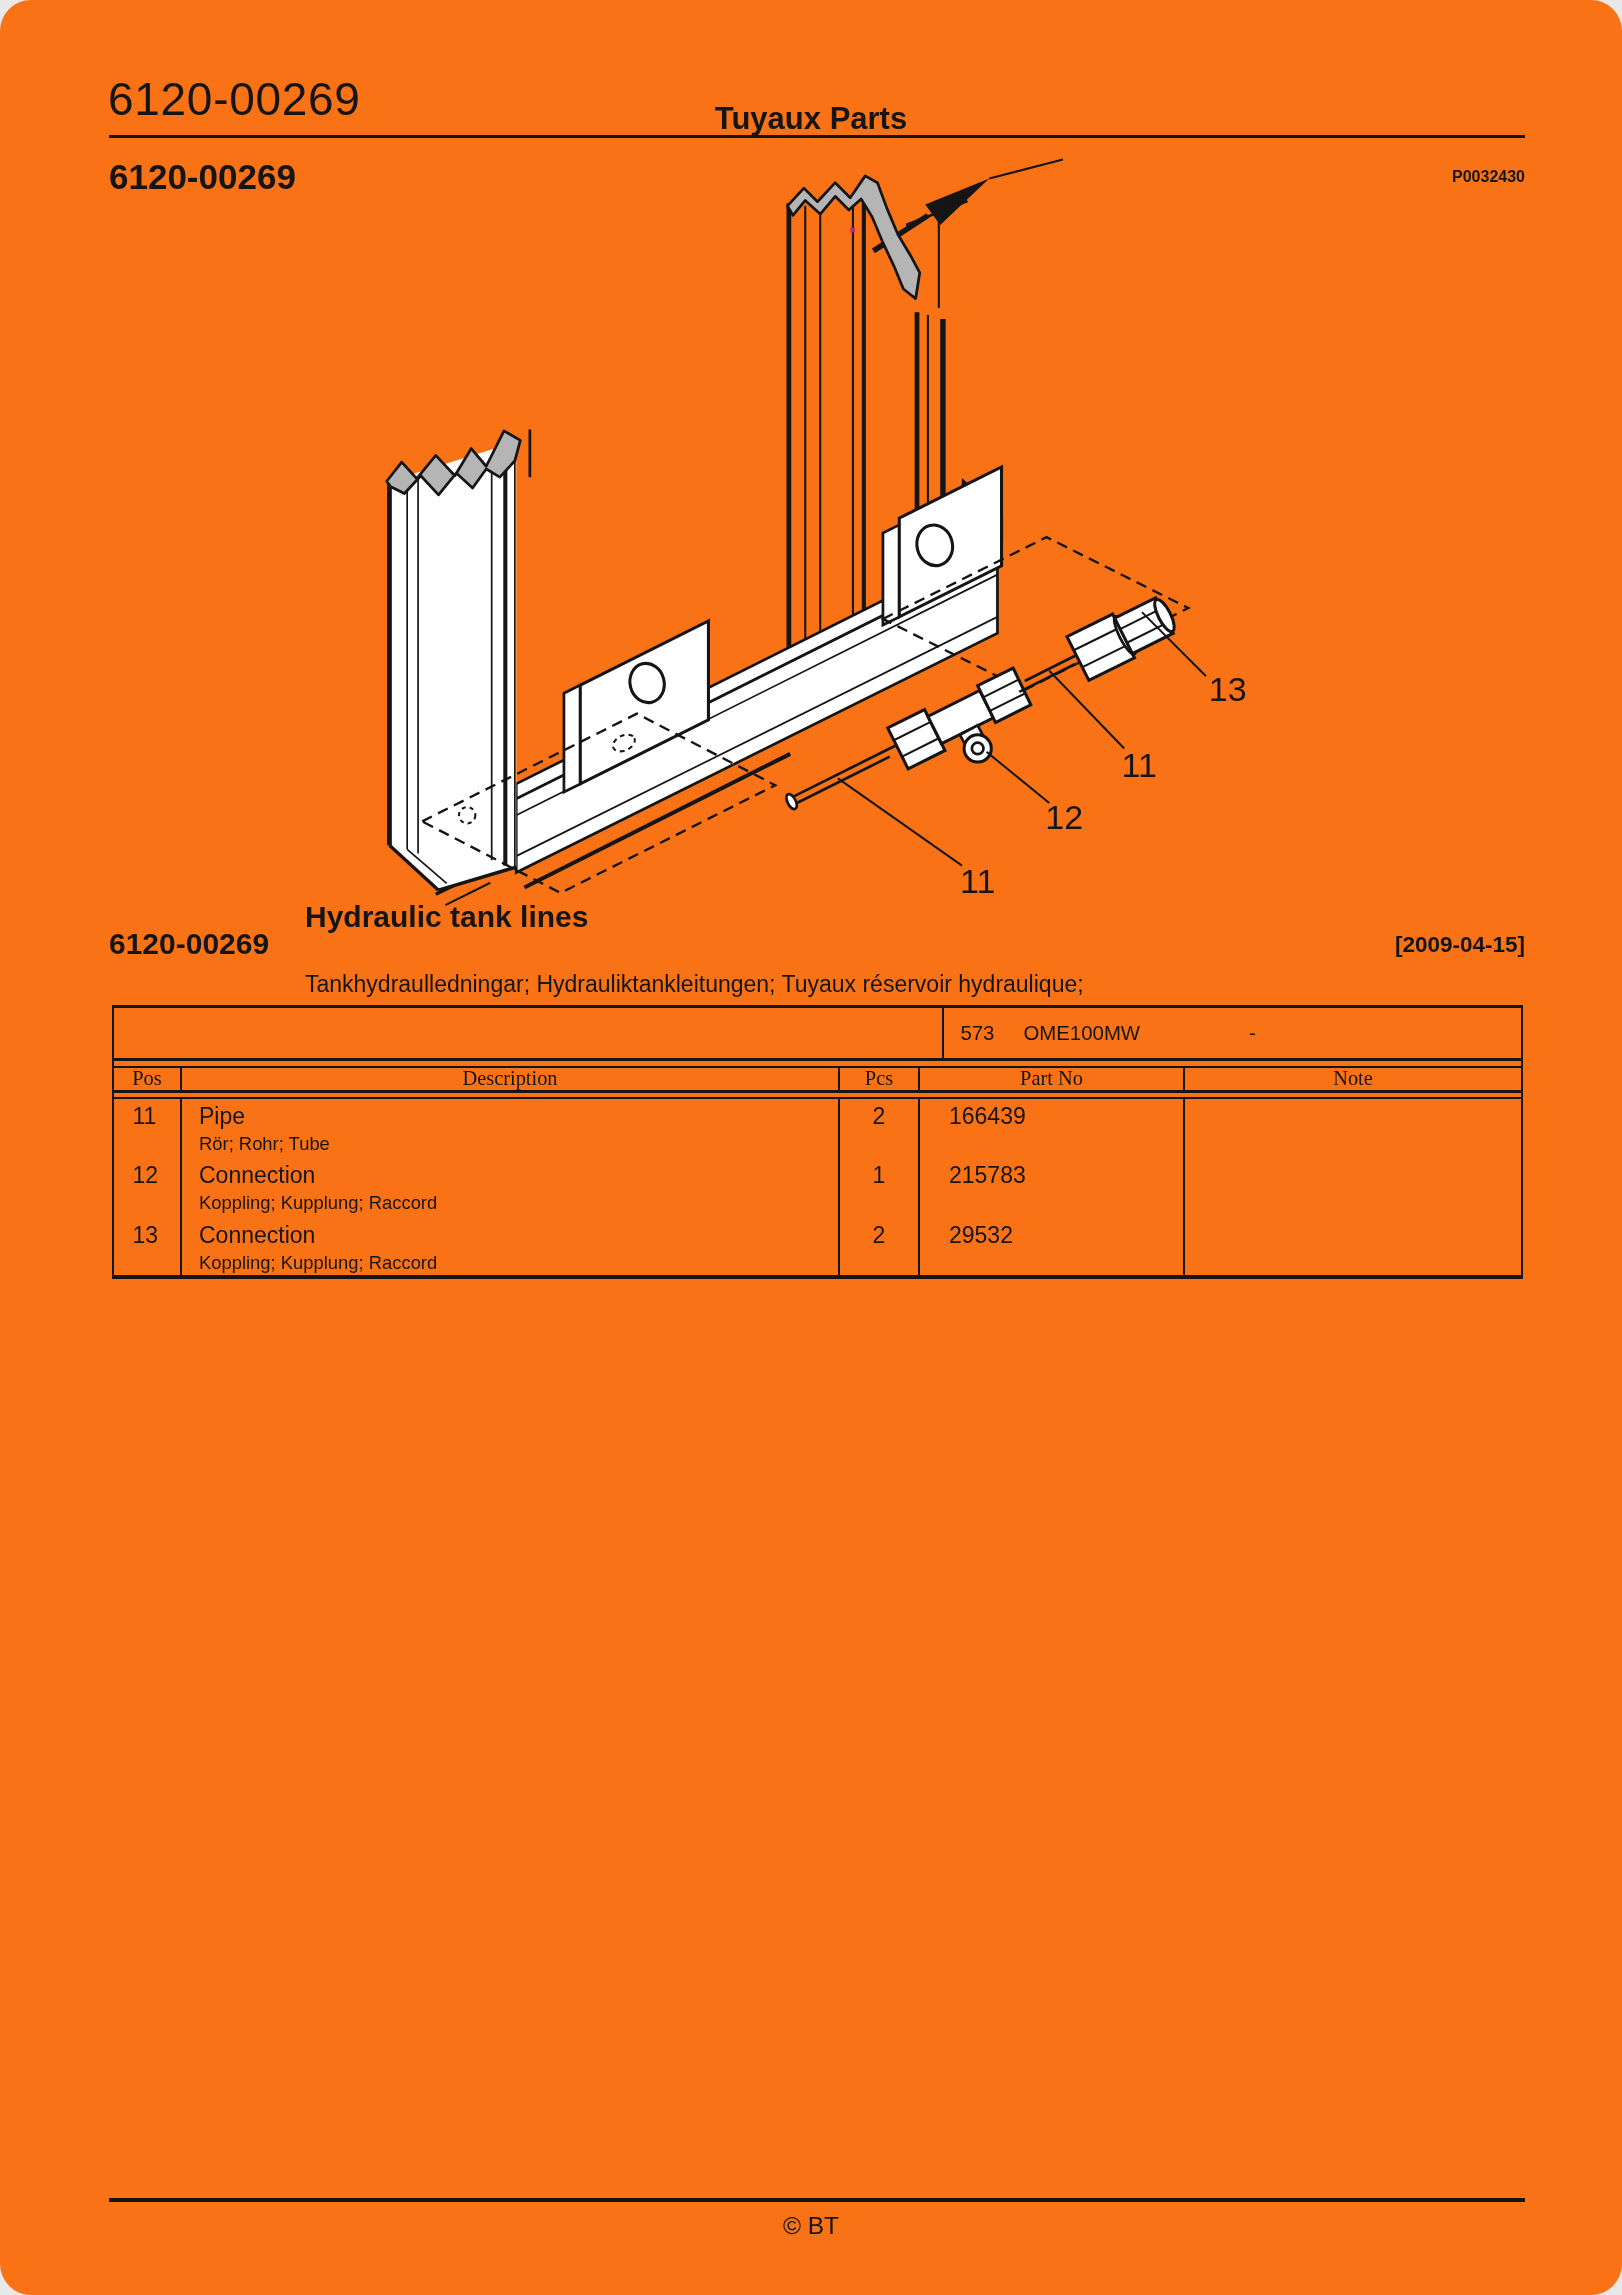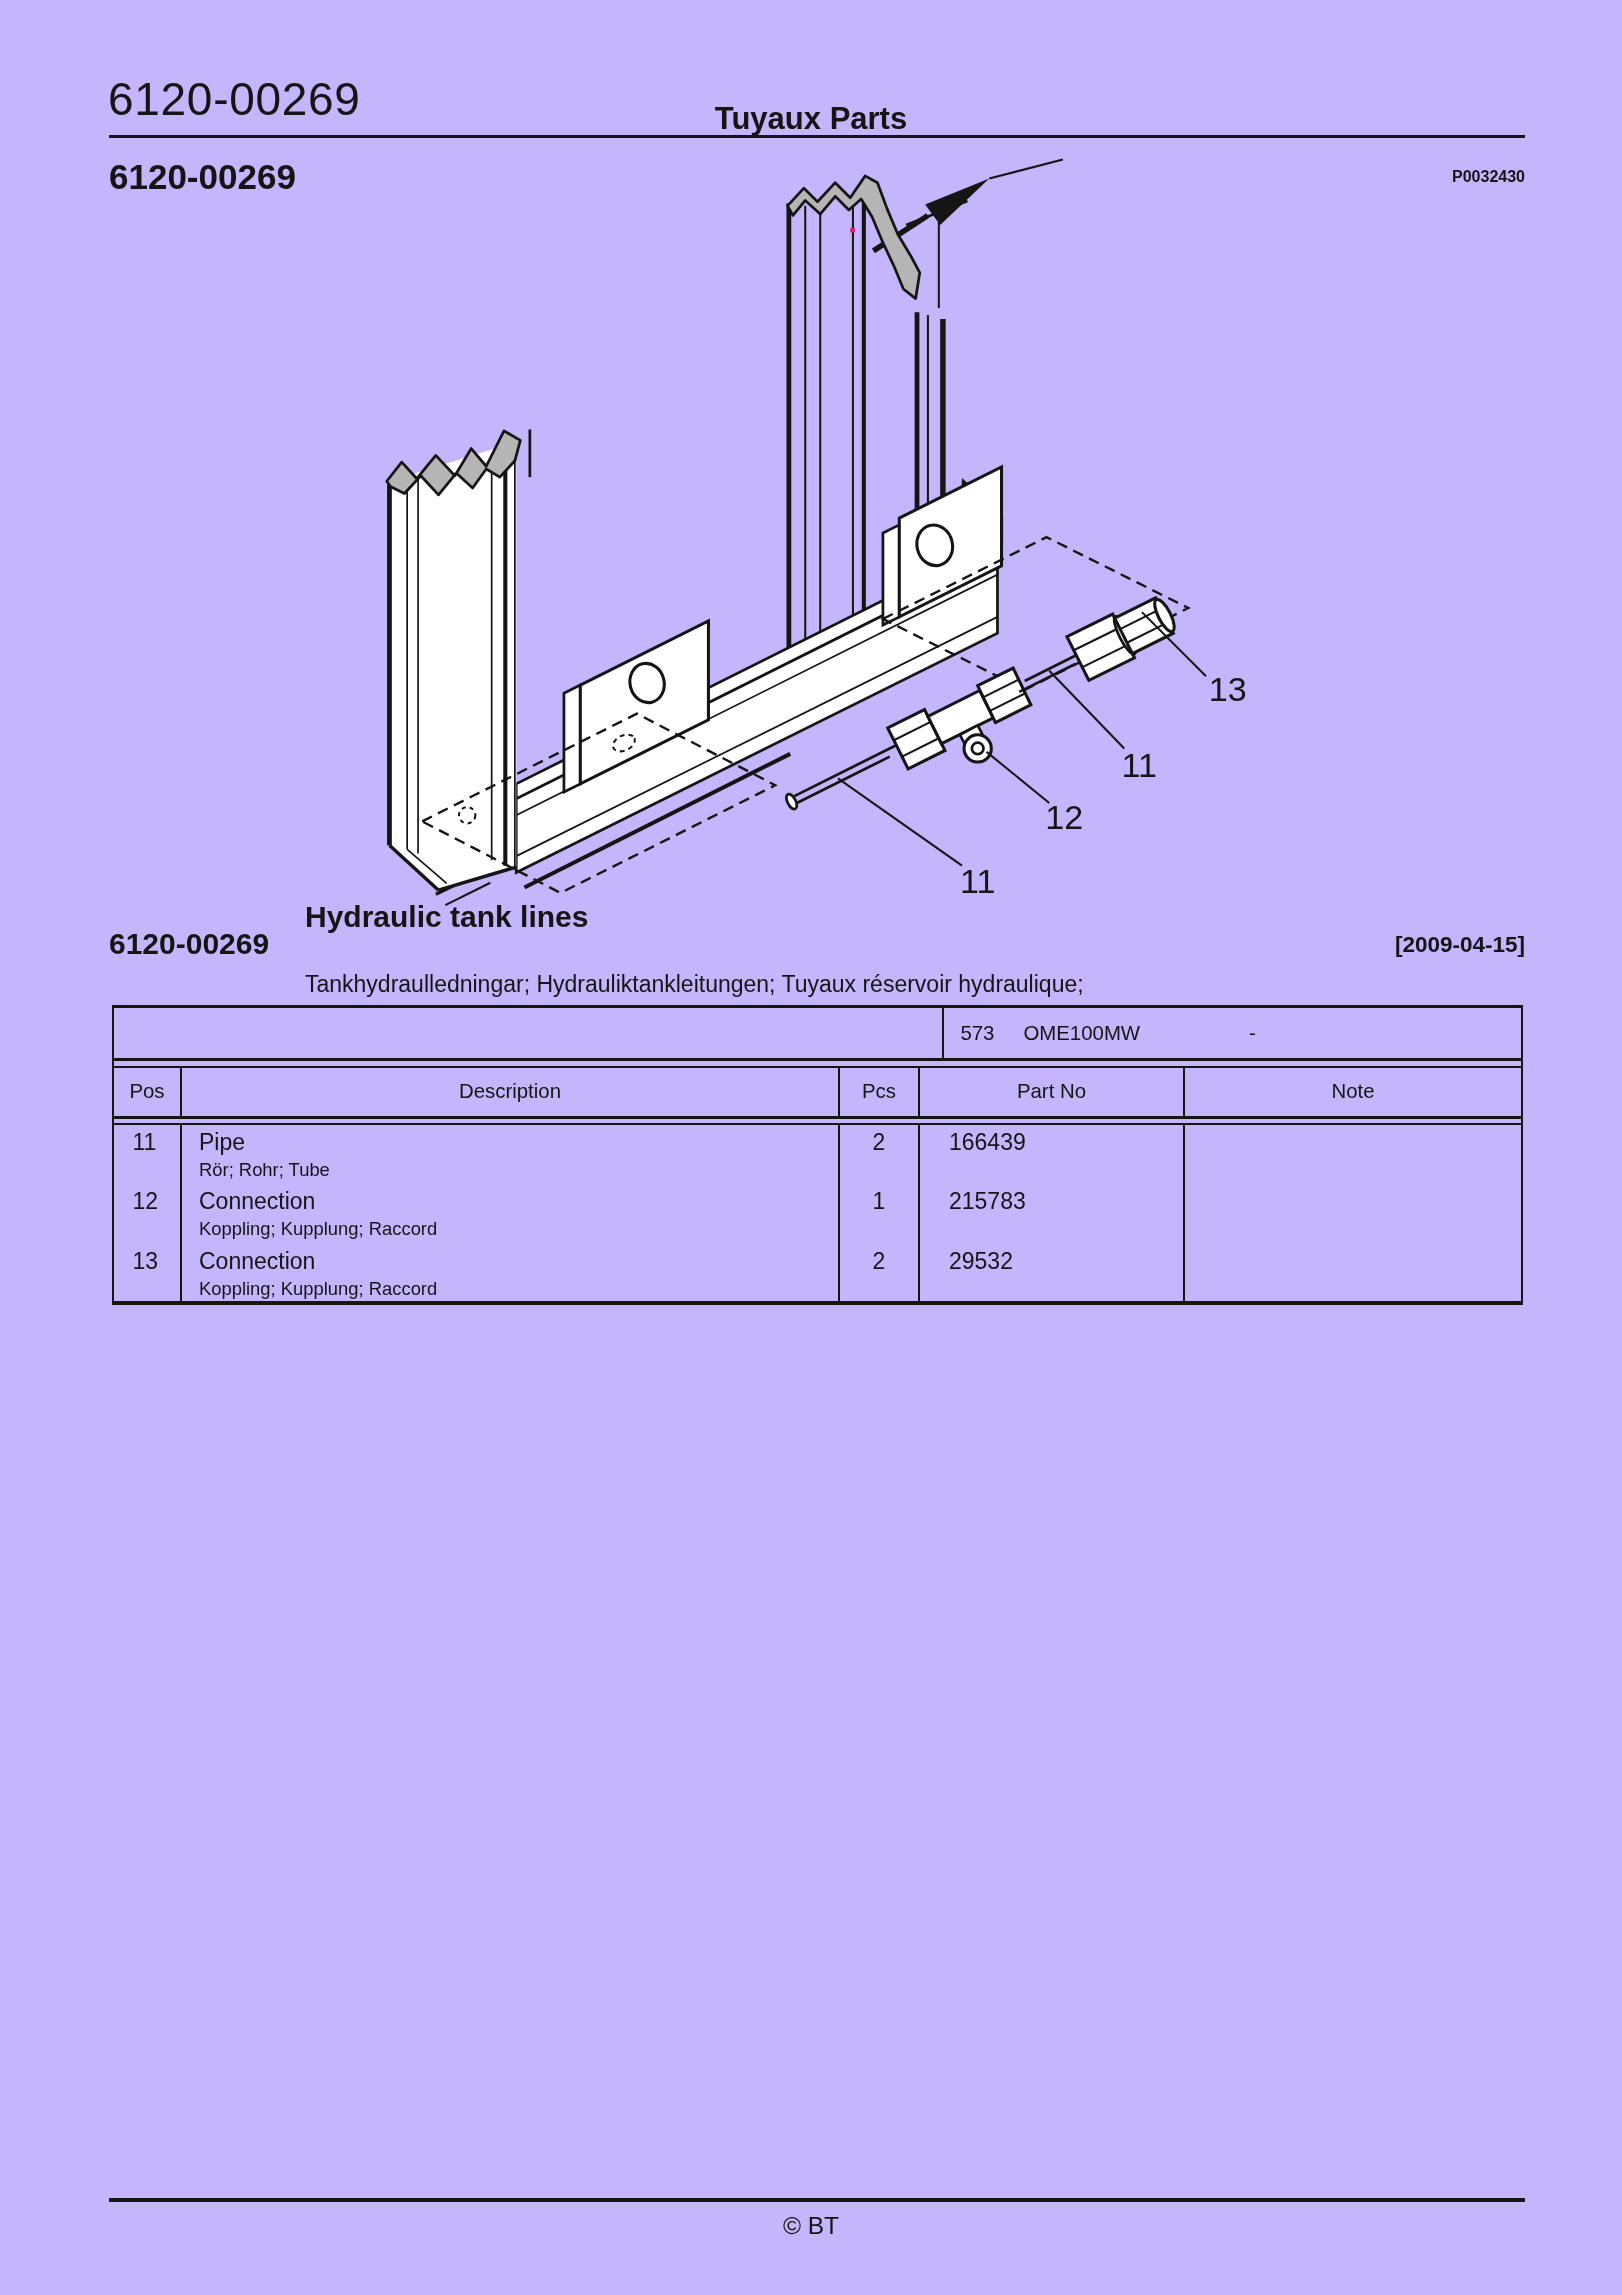--- a/index.html
+++ b/index.html
@@ -1,18 +1,18 @@
 <!DOCTYPE html>
 <html style="font-size:11px"><head>
 <meta charset="utf-8">
 <style>
   html,body{margin:0;padding:0;background:#e8e8e8;}
   .page{
-    position:relative;width:1622px;height:2295px;background:#c4b5fd;
-    font-family:"Liberation Sans", sans-serif;color:#151515;overflow:hidden;
+    position:relative;width:1622px;height:2295px;background:#f97316;
+    font-family:"Liberation Sans", sans-serif;color:#151515;overflow:hidden;border-radius:31px;
   }
   .abs{position:absolute;}
   
   .doc-num-light{left:108px;top:75px;font-size:46px;font-weight:400;letter-spacing:0.7px;line-height:49px;}
   .hdr-center{left:0;top:101px;width:1622px;text-align:center;font-size:31px;font-weight:700;}
   .rule{background:#151515;}
   .rule1{left:109px;top:135px;width:1416px;height:3.4px;}
   .doc-num-bold{left:109px;top:158px;font-size:35px;font-weight:700;line-height:37px;}
   .fig-code{left:0;top:168px;width:1525px;text-align:right;font-size:16px;font-weight:700;}
   
@@ -28,21 +28,21 @@
   .tband-code{margin-left:16.4px;}
   .tband-model{margin-left:29px;}
   .tband-dash{position:absolute;left:305px;top:0;height:100%;display:flex;align-items:center;}
   .dsep{height:9.5px;border-top:3.4px solid #151515;border-bottom:2.7px solid #151515;box-sizing:border-box;}
   .trow{display:flex;box-sizing:border-box;}
   .c-pos{width:68px;box-sizing:border-box;border-right:2px solid #151515;}
   .c-desc{width:658px;box-sizing:border-box;border-right:2px solid #151515;}
   .c-pcs{width:80px;box-sizing:border-box;border-right:2px solid #151515;text-align:center;}
   .c-part{width:265px;box-sizing:border-box;border-right:2px solid #151515;}
   .c-note{flex:1;box-sizing:border-box;}
-  .thead{height:48px;font-size:20.4px;}
+  .thead{height:22px;font-size:20.4px;font-family:Liberation Serif, serif;}
   .thead>div{display:flex;align-items:center;justify-content:center;}
   .brow .main{font-size:23px;line-height:24.5px;padding-top:4.8px;}
   .brow .sub{font-size:18.4px;line-height:19px;margin-top:6.1px;}
   .brow .c-pos .main{padding-left:18.4px;}
   .brow .c-desc .main,.brow .c-desc .sub{padding-left:17px;}
   .brow .c-part .main{padding-left:29px;}
   .r1{height:59px;}.r2{height:60px;}.r3{height:57px;}
   
   .rule2{left:109px;top:2198px;width:1416px;height:4.1px;}
   .footer-text{left:0;top:2212px;width:1622px;text-align:center;font-size:24.5px;}

